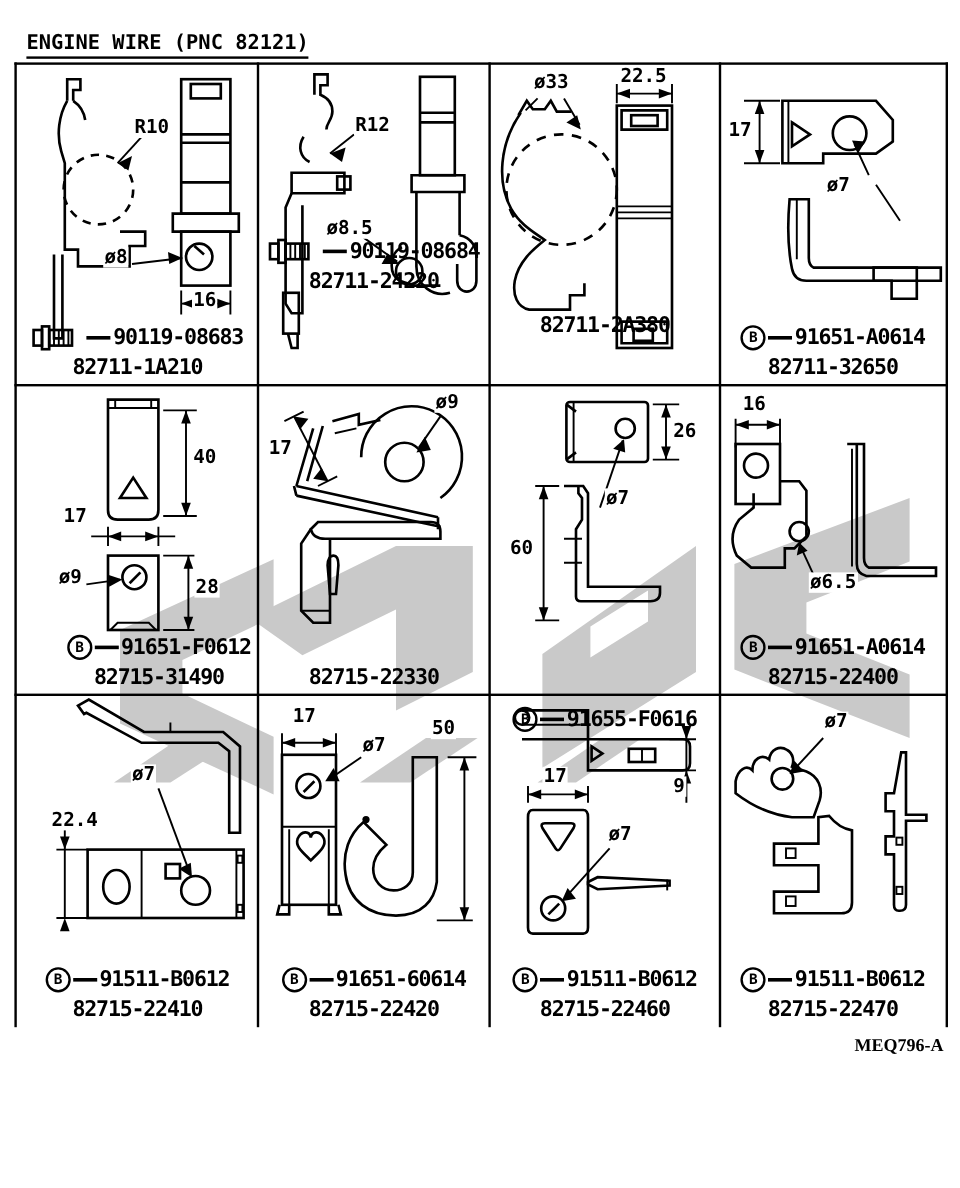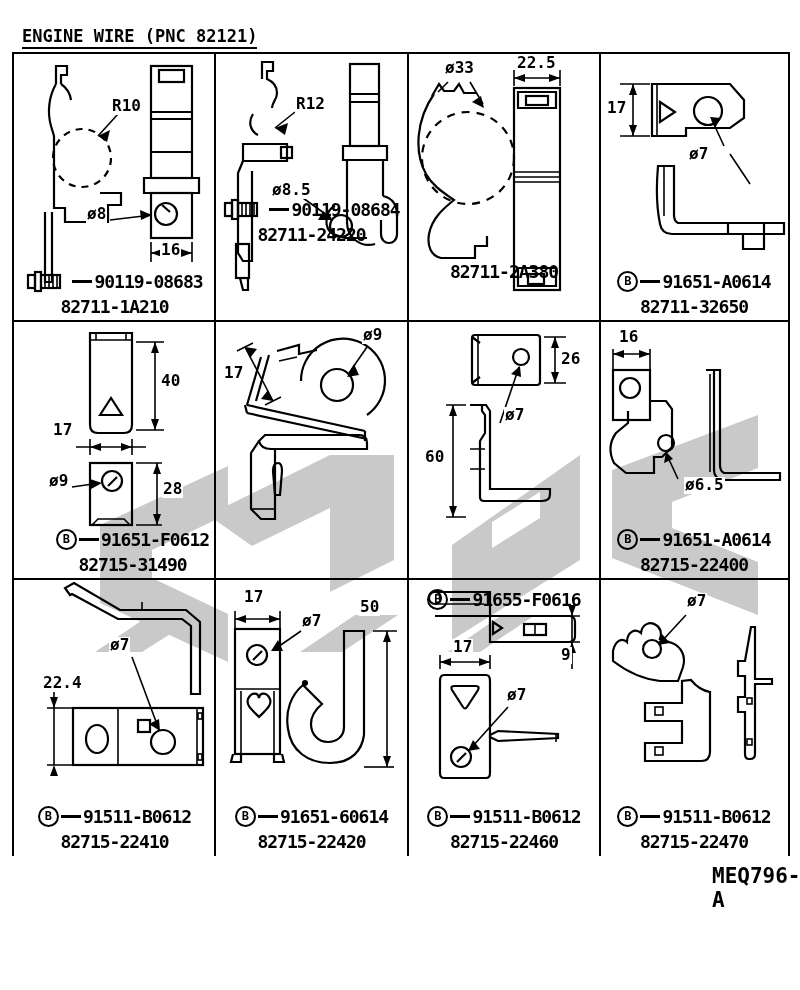--- a/index.html
+++ b/index.html
@@ -19,21 +19,21 @@
   .fastener-row{position:absolute;left:0;right:0;bottom:27px;height:26px;
        display:flex;align-items:center;justify-content:center;}
   .part-row{position:absolute;left:0;right:0;bottom:3px;height:24px;
        display:flex;align-items:center;justify-content:center;}
   .fnum,.pnum{font-size:18px;font-weight:bold;letter-spacing:-1px;white-space:nowrap;}
   .cb{display:inline-flex;align-items:center;justify-content:center;width:17px;height:17px;
       border:2.5px solid #000;border-radius:50%;font-size:12px;font-weight:bold;flex:0 0 auto;}
   .lead{display:inline-block;width:20px;height:3px;background:#000;margin:0 2px;flex:0 0 auto;}
   #wm{position:absolute;left:0;top:0;z-index:0;}
   .cell,.gline,#title,#doccode{z-index:2;}
-  #doccode{position:absolute;font-size:21px;font-weight:bold;letter-spacing:0px;}
+  #doccode{position:absolute;font-size:15px;font-weight:bold;letter-spacing:0px;font-family:Liberation Serif, serif;}
 </style>
 </head>
 <body>
 
 <div id="page">
 
   <svg id="wm" width="800" height="990" viewBox="0 0 800 990">
     <g fill="#c9c9c9" stroke="none">
       <path d="M228,466 L100,525 L100,603 L228,662 L228,614 L152,578 L152,550 L228,514 Z"></path>
       <path d="M208,515 L330,455 L394,455 L394,560 L330,592 L330,508 L252,546 Z"></path>
@@ -236,20 +236,23 @@
       <path class="thin" d="M22,30 l16,-8 M50,84 l16,-8"></path>
       <path class="thin" d="M152,26 L134,52"></path>
       <path class="arr" d="M132,56 l12,-2 -5,-11 z"></path>
       <path d="M50,114 h94 q8,0 8,8 v6 h-96 q-10,0 -12,-8 z"></path>
       <path d="M44,120 l-8,12 v56 l10,10 h14 v-70"></path>
       <path d="M63,142 c3,0 4,3 4,8 l-2,24 h-5 l-2,-24 c0,-5 2,-8 5,-8 z"></path>
       <path class="thin" d="M36,188 h24"></path>
     </svg>
     <span class="dim" style="left:8px;top:44px">17</span>
     <span class="dim" style="left:147px;top:6px">ø9</span>
+    <div class="part-row">
+      <span class="pnum">82715-22330</span>
+    </div>
   </div>
 
   <div class="cell" style="left:408px;top:321px;width:192px;height:318px">
     <svg class="draw" width="192" height="258" viewBox="0 0 192 258">
       <rect x="64" y="14" width="68" height="50" rx="3"></rect>
       <path class="thin" d="M70,14 v50"></path>
       <path d="M64,16 l8,6 M64,62 l8,-6"></path>
       <circle cx="113" cy="36" r="8"></circle>
       <path class="thin" d="M136,16 h22 M136,62 h22 M147,16 v46"></path>
       <path class="arr" d="M147,16 l-4,11 h8 z"></path>
@@ -280,21 +283,21 @@
       <rect x="13" y="49" width="37" height="50"></rect>
       <circle cx="30" cy="67" r="10"></circle>
       <path d="M50,80 h16 l6,8 v38 l-10,10 h-8 v16 h-28 l-12,-10 q-8,-16 2,-30 l12,-10 v-12"></path>
       <circle cx="66" cy="122" r="8"></circle>
       <path class="thin" d="M66,132 L78,158"></path>
       <path class="arr" d="M66,131 l-2,11 9,-4 z"></path>
       <path d="M106,49 h8 v100 q0,8 8,10 h58 v-7 h-56 q-4,-2 -4,-8 v-95 z"></path>
       <path class="thin" d="M110,53 v98"></path>
     </svg>
     <span class="dim" style="left:18px;top:8px">16</span>
-    <span class="dim" style="left:84px;top:156px">ø6.5</span>
+    <span class="dim" style="left:74px;top:156px">ø6.5</span>
     <div class="fastener-row">
       <span class="cb">B</span>
       <span class="lead"></span>
       <span class="fnum">91651-A0614</span>
     </div>
     <div class="part-row">
       <span class="pnum">82715-22400</span>
     </div>
   </div>
 

